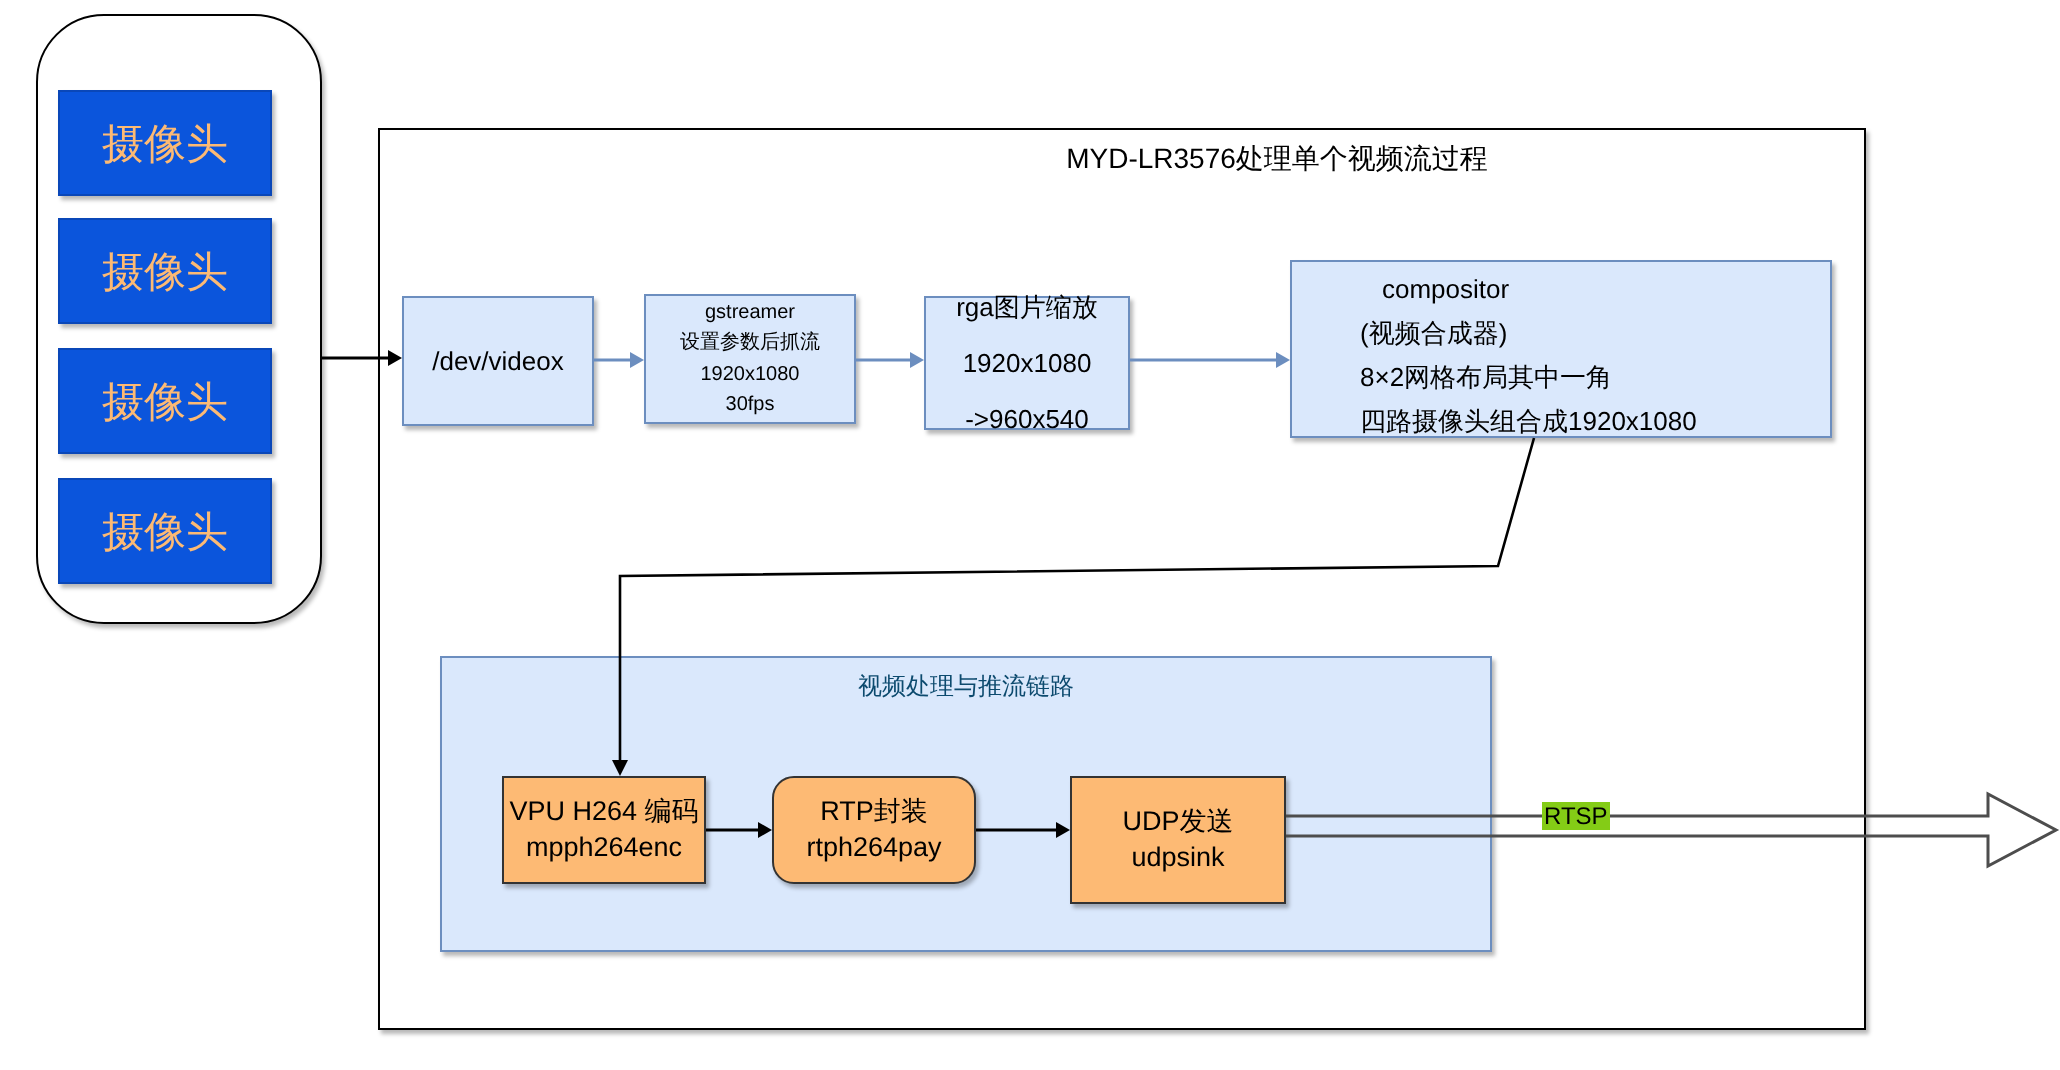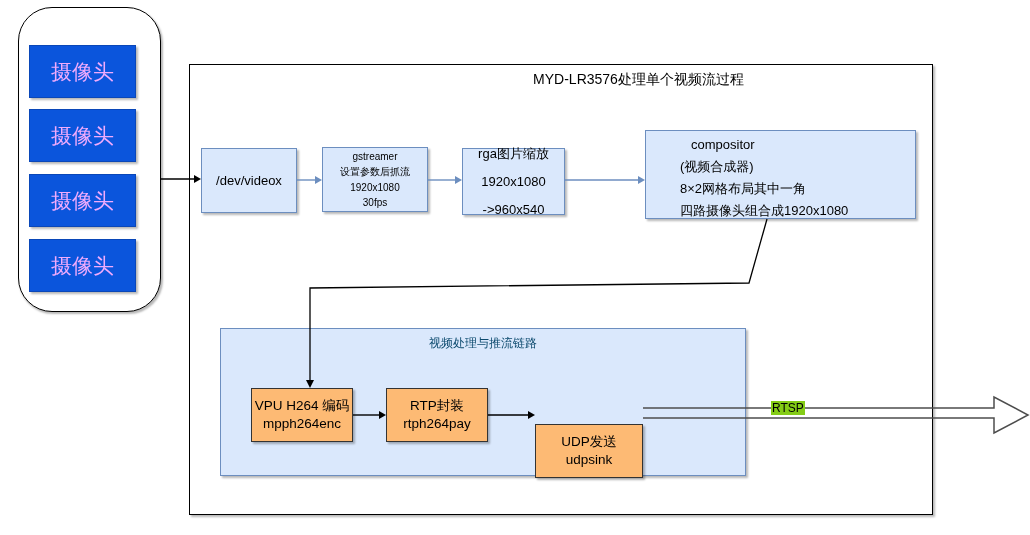--- a/index.html
+++ b/index.html
@@ -11,21 +11,21 @@
   .shadow{box-shadow:1.5px 2px 2px rgba(0,0,0,0.28);}
 
   
   .camera-group{
     left:18px;top:7px;width:143px;height:305px;
     border:1.5px solid #000;border-radius:34px;background:#fff;
   }
   .camera-box{
     left:29px;width:107px;height:53px;background:#0b55dc;border:1px solid #0a47b8;
     display:flex;align-items:center;justify-content:center;
-    color:#f0abfc;font-size:21px;
+    color:#fdba74;font-size:21px;
   }
 
   
   .main-box{left:189px;top:64px;width:744px;height:451px;border:1.5px solid #000;background:transparent;}
   .main-title{position:absolute;left:189px;top:71px;width:899px;text-align:center;font-size:14px;}
 
   
   .lb{
     background:#dae8fc;border:1px solid #6c8ebf;
     display:flex;flex-direction:column;align-items:center;justify-content:center;
@@ -51,22 +51,22 @@
   }
   .stream-title{position:absolute;left:220px;top:335px;width:526px;text-align:center;font-size:12px;color:#0c4a6e;}
 
   
   .wb{
     background:#fdba74;border:1.5px solid #333;
     display:flex;flex-direction:column;align-items:center;justify-content:center;
     font-size:13.5px;line-height:18px;text-align:center;z-index:2;
   }
   .vpu{left:251px;top:388px;width:102px;height:54px;}
-  .rtp{left:386px;top:388px;width:102px;height:54px;}
-  .udp{left:535px;top:388px;width:108px;height:54px;margin-top:36px;}
+  .rtp{left:386px;top:388px;width:102px;height:54px;border-radius:11px;}
+  .udp{left:535px;top:388px;width:108px;height:64px;}
 
   .rtsp-label{
     position:absolute;left:771px;top:401px;background:#84cc16;
     font-size:12px;padding:0 1px;z-index:5;
   }
 
   svg.connectors{position:absolute;left:0;top:0;width:1030px;height:535px;z-index:4;pointer-events:none;}
 </style>
 </head>
 <body>

